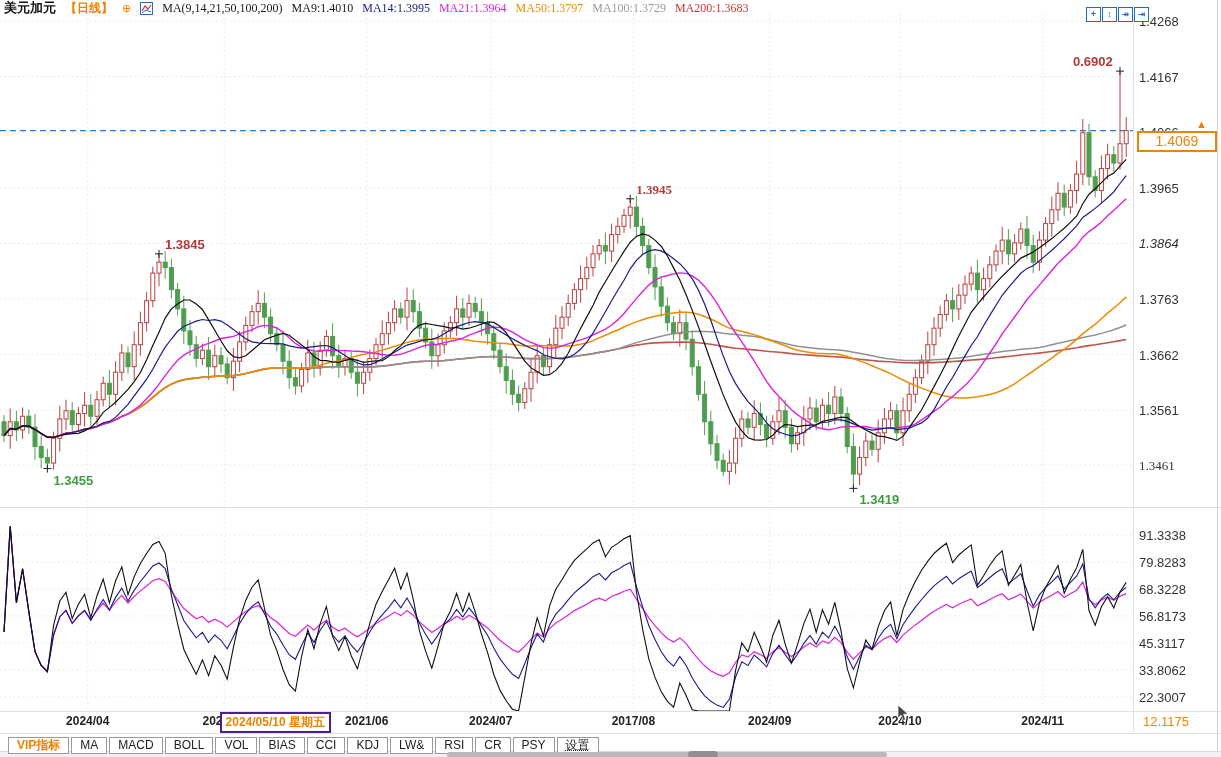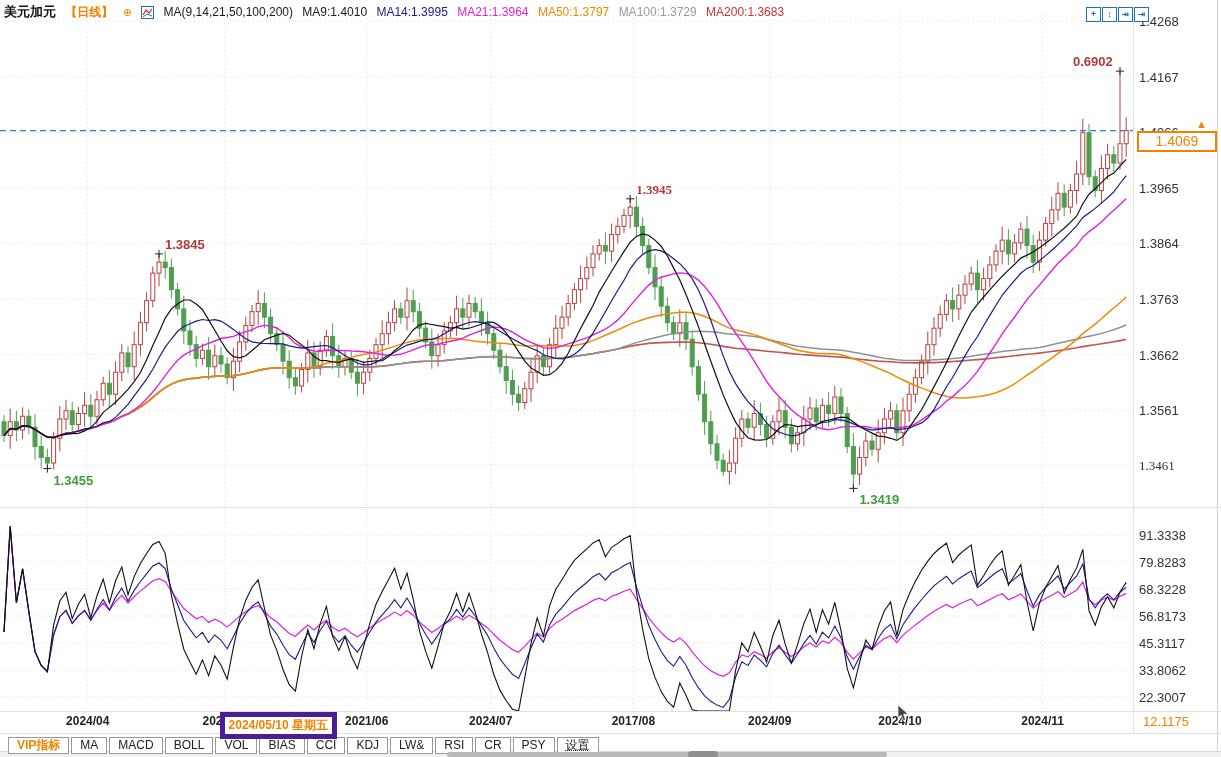--- a/index.html
+++ b/index.html
@@ -1,20 +1,20 @@
 <!DOCTYPE html>
 <html><head>
 <meta charset="utf-8">
 <style>
   html,body{margin:0;padding:0;background:#fff;}
   #app{position:relative;width:1221px;height:757px;background:#fff;overflow:hidden;
        font-family:"Liberation Sans","DejaVu Sans",sans-serif;-webkit-font-smoothing:antialiased;}
   #chart-svg{position:absolute;left:0;top:0;z-index:1;}
   
-  .hdr{position:absolute;left:4px;top:1px;height:14px;line-height:22px;font-size:12px;z-index:4;white-space:nowrap;}
+  .hdr{position:absolute;left:4px;top:1px;height:14px;line-height:14px;font-size:12px;z-index:4;white-space:nowrap;font-family:Liberation Serif, serif;}
   .hdr span{margin-right:6px;}
   .sym{font-weight:bold;color:#111;font-size:13px;}
   .tf{color:#ef8300;font-weight:bold;}
   .plus-ico{color:#ef8300;font-size:11px;cursor:pointer;}
   .mini-ico{display:inline-block;vertical-align:-3px;margin-right:6px;}
   .c-black{color:#1a1a1a}.c-navy{color:#1a1a8c}.c-mag{color:#dd22dd}
   .c-orange{color:#ef8a00}.c-gray{color:#999999}.c-red{color:#cc3333}
   
   .tools{position:absolute;top:3px;left:1085px;z-index:4;}
   .tool{display:inline-block;width:13px;height:13px;margin-left:1px;border:1px solid #1d6fc0;color:#1d6fc0;
@@ -28,21 +28,21 @@
         font-size:14px;line-height:17px;text-align:center;background:#fff;z-index:3;}
   .parrow{position:absolute;left:1196px;top:118px;font-size:11px;color:#ef8300;z-index:4;}
   
   .ann{position:absolute;font-size:13px;font-weight:bold;z-index:2;white-space:nowrap;}
   .ann.high{color:#b03a3a}.ann.low{color:#3f9b3f}
   
   .rsi-hdr{position:absolute;left:4px;top:511px;font-size:12px;z-index:2;white-space:nowrap;}
   .rsi-hdr span{margin-right:8px;}
   
   .tooltip{position:absolute;left:219px;top:712px;height:17px;line-height:17px;padding:0 4px;background:#fff;
-           border:5px solid #4c1d95;color:#ef8300;font-size:12px;font-weight:bold;z-index:5;white-space:nowrap;}
+           border:2px solid #4c1d95;color:#ef8300;font-size:12px;font-weight:bold;z-index:5;white-space:nowrap;}
   
   .hline{position:absolute;left:0;width:1221px;height:1px;background:#e0e0e0;z-index:2;}
   .vline{position:absolute;width:1px;background:#e3e3e3;z-index:0;}
   
   .tabs{position:absolute;left:8px;top:735px;z-index:4;white-space:nowrap;}
   .tab{display:inline-block;border:1px solid #9a9a9a;background:#fff;color:#222;font-size:12px;
        padding:1px 8px;margin-right:2px;line-height:13px;cursor:pointer;}
   .tab.vip{color:#ef8300;font-weight:bold;}
   .tab.settings{text-decoration:underline dotted;}
   
@@ -894,21 +894,21 @@
   </svg></div>
 <div class="ann high" style="left:165px;top:236.86150000000004px;">1.3845</div>
     <div class="ann high" style="left:636.2px;top:181.81149999999997px;font-family:Liberation Serif, serif;">1.3945</div>
     <div class="ann high" style="left:1073px;top:54.0955000000006px;">0.6902</div>
     <div class="ann low" style="left:53.4px;top:472.5565000000008px;">1.3455</div>
     <div class="ann low" style="left:859.4px;top:492.37449999999984px;">1.3419</div>
     <div class="ylab" style="top:14px;">1.4268</div>
     <div class="ylab" style="top:69.60049999999998px;">1.4167</div>
     <div class="ylab" style="top:125.20099999999996px;">1.4066</div>
     <div class="ylab" style="top:180.80149999999998px;">1.3965</div>
-    <div class="ylab" style="top:236.40199999999996px;">1.3864</div>
+    <div class="ylab" style="top:236.40199999999996px;font-style:italic;">1.3864</div>
     <div class="ylab" style="top:292.00249999999994px;">1.3763</div>
     <div class="ylab" style="top:347.60299999999995px;">1.3662</div>
     <div class="ylab" style="top:403.2034999999999px;">1.3561</div>
     <div class="ylab" style="top:458.2535px;font-family:Liberation Serif, serif;">1.3461</div>
     <div class="ylab" style="top:528px;">91.3338</div>
     <div class="ylab" style="top:554.99995685px;">79.8283</div>
     <div class="ylab" style="top:581.9999137px;">68.3228</div>
     <div class="ylab" style="top:608.99987055px;">56.8173</div>
     <div class="ylab" style="top:636.00006207px;">45.3117</div>
     <div class="ylab" style="top:663.00001892px;">33.8062</div>

